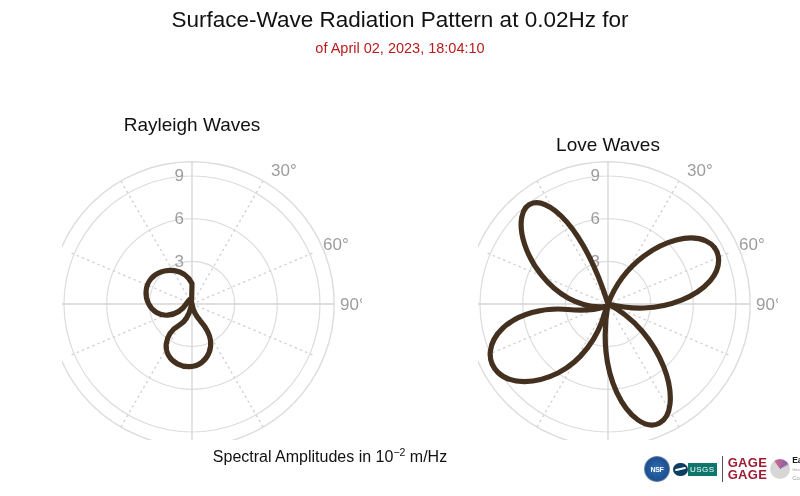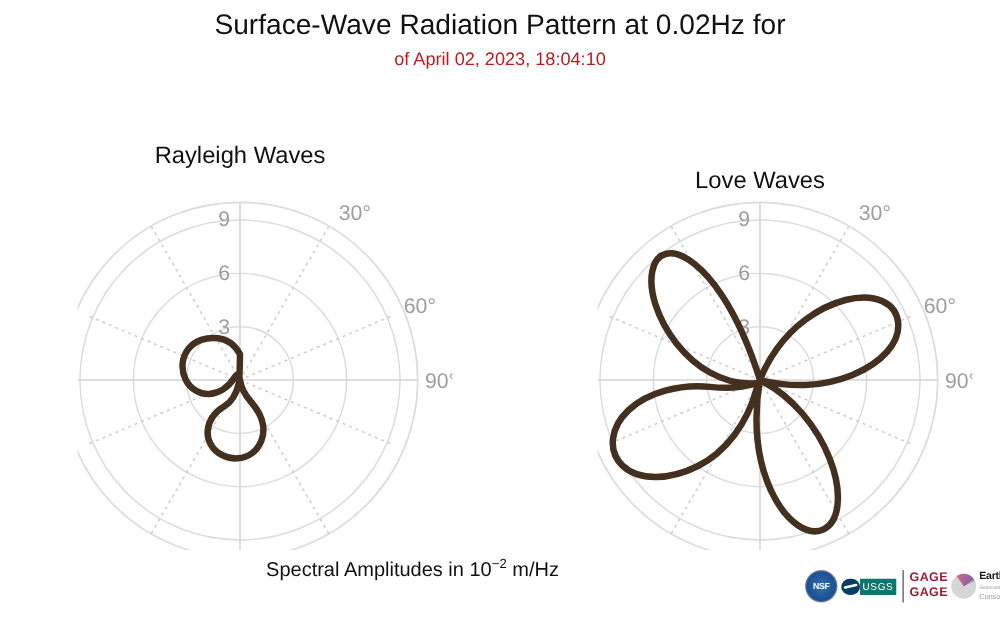--- a/index.html
+++ b/index.html
@@ -131,21 +131,21 @@
     font-family: "Liberation Sans", sans-serif;
   }
   .logo-divider {
     width: 1px;
     height: 26px;
     background: #555555;
     flex: 0 0 auto;
     margin: 0 2px;
   }
   .gage-sage {
-    font-size: 10px;
+    font-size: 13px;
     line-height: 12px;
     color: #9e1b32;
     font-weight: bold;
     letter-spacing: 0.3px;
     flex: 0 0 auto;
   }
   .earthscope {
     display: flex;
     align-items: center;
     gap: 2px;

